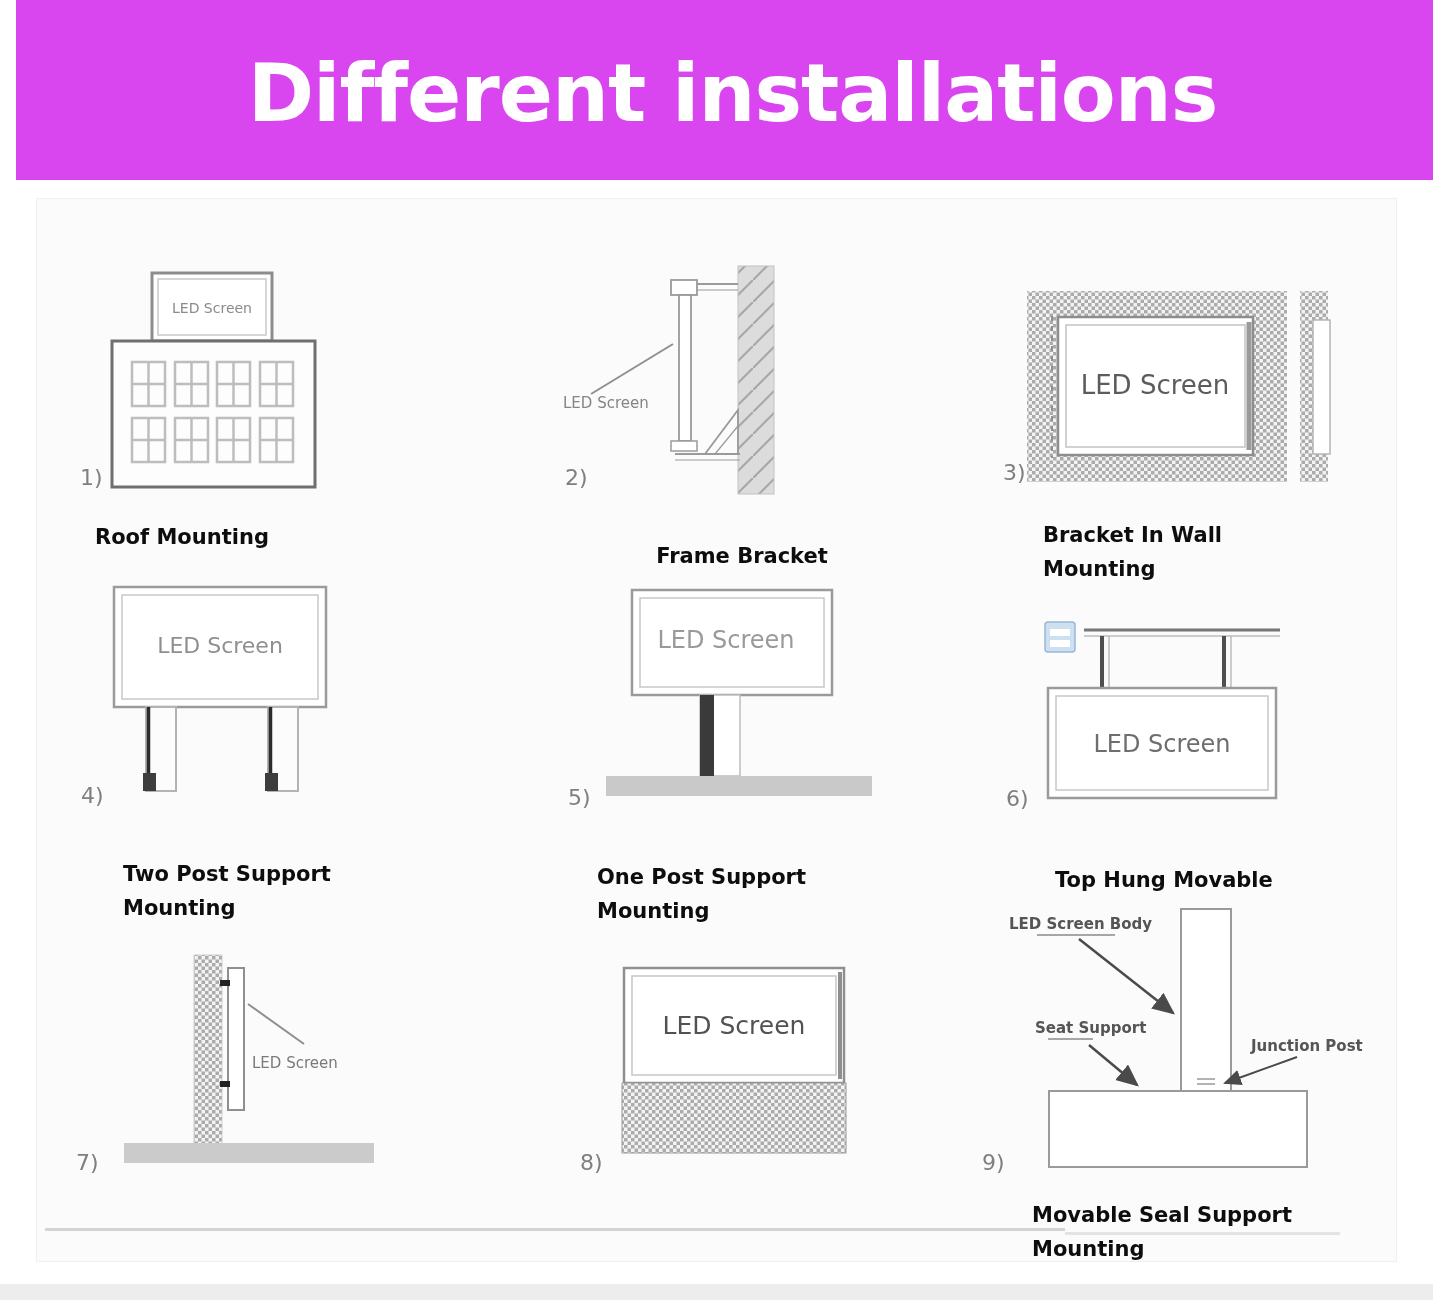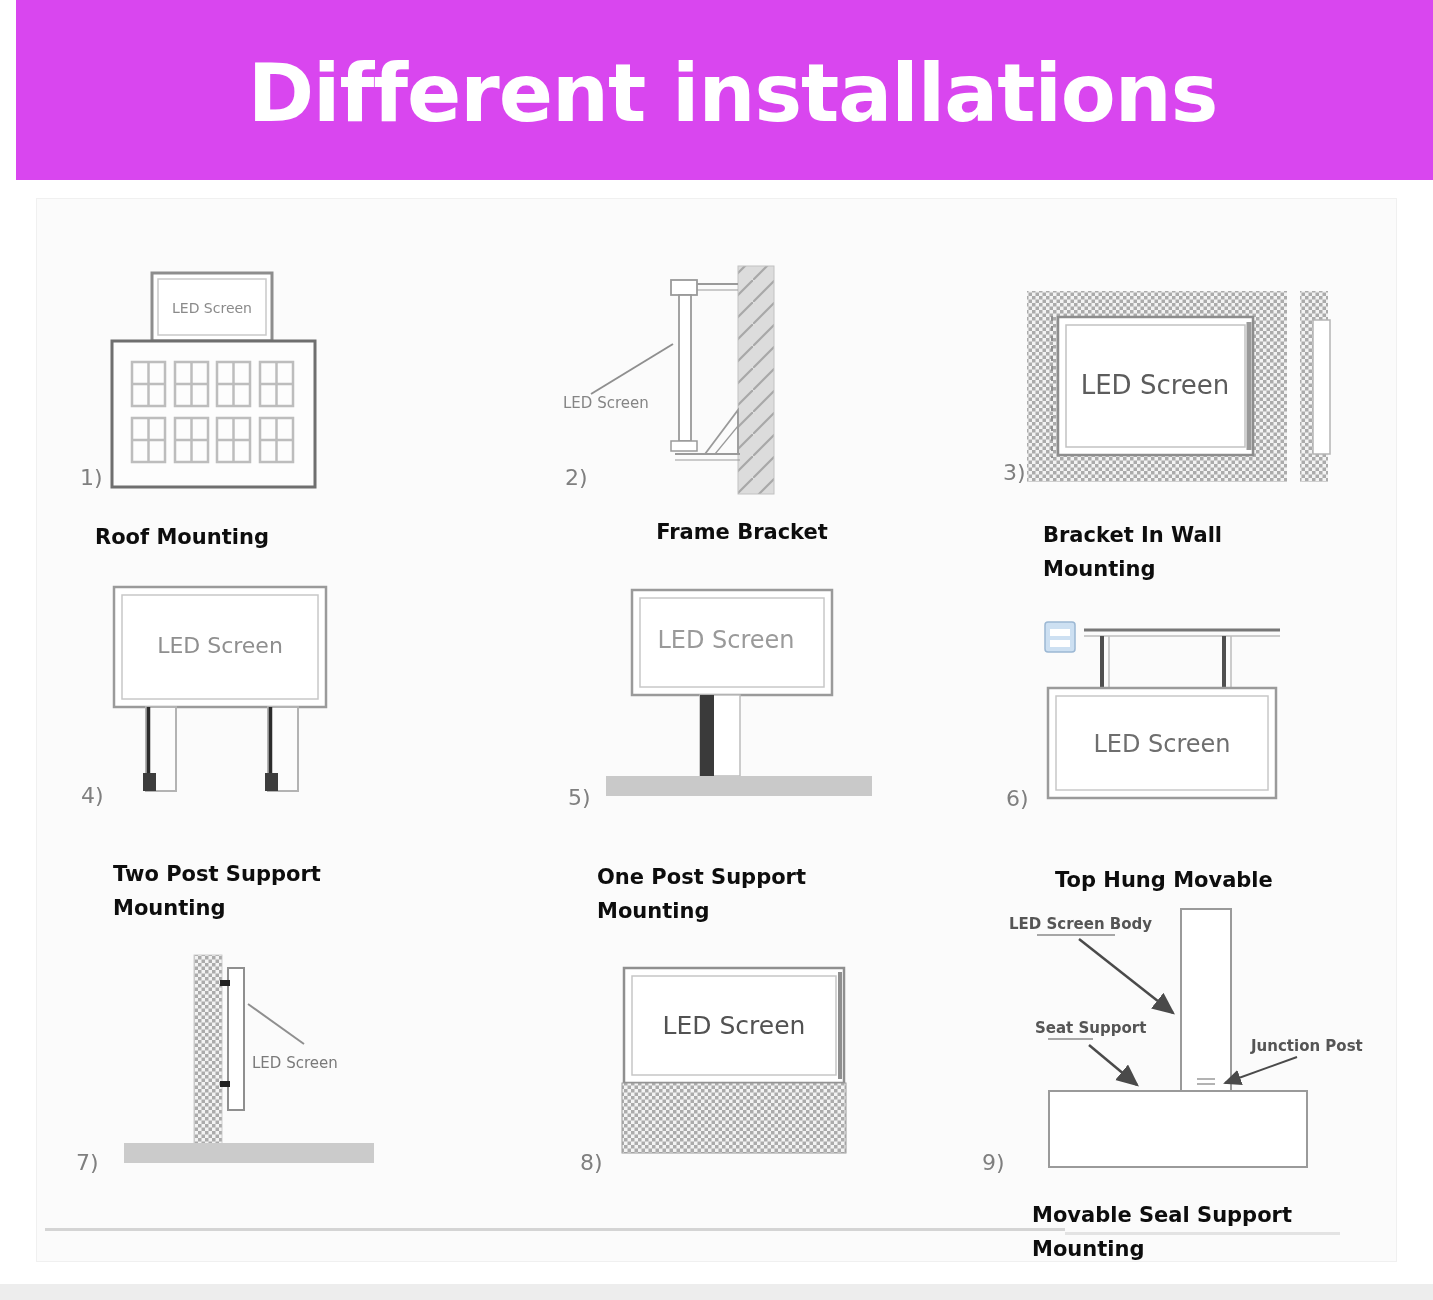--- a/index.html
+++ b/index.html
@@ -19,21 +19,21 @@
     position:absolute; left:36px; top:198px; width:1359px; height:1062px;
     background:#fbfbfb; border:1px solid #f0f0f0;
   }
   .fig-num {
     position:absolute; color:#7f7f7f; font-size:22px; line-height:22px;
   }
   .cap {
     position:absolute; font-weight:bold; color:#0d0d0d; font-size:21px;
     line-height:34px; white-space:nowrap;
   }
-  .cap.center { text-align:center; white-space:nowrap; }
+  .cap.center { text-align:center; white-space:nowrap;margin-top:24px; }
   .diagram { position:absolute; }
   svg text { font-family:"DejaVu Sans", sans-serif; }
   .lbl-f1 { font-size:14px; fill:#8a8a8a; }
   .lbl-f2 { font-size:15px; fill:#858585; }
   .lbl-f3 { font-size:26px; fill:#5c5c5c; }
   .lbl-f4 { font-size:22px; fill:#8f8f8f; }
   .lbl-f5 { font-size:24px; fill:#9a9a9a; }
   .lbl-f6 { font-size:24px; fill:#6e6e6e; }
   .lbl-f7 { font-size:15px; fill:#7a7a7a; }
   .lbl-f8 { font-size:25px; fill:#525252; }
@@ -261,21 +261,21 @@
 
   <div class="cap center" style="left:592px; top:515px; width:300px;">
     <div>Frame Bracket</div>
   </div>
 
   <div class="cap" style="left:1043px; top:518px;">
     <div>Bracket In Wall</div>
     <div>Mounting</div>
   </div>
 
-  <div class="cap" style="left:113px; top:857px;">
+  <div class="cap" style="left:123px; top:857px;">
     <div>Two Post Support</div>
     <div>Mounting</div>
   </div>
 
   <div class="cap" style="left:597px; top:860px;">
     <div>One Post Support</div>
     <div>Mounting</div>
   </div>
 
   <div class="cap" style="left:1055px; top:863px;">Top Hung Movable</div>

